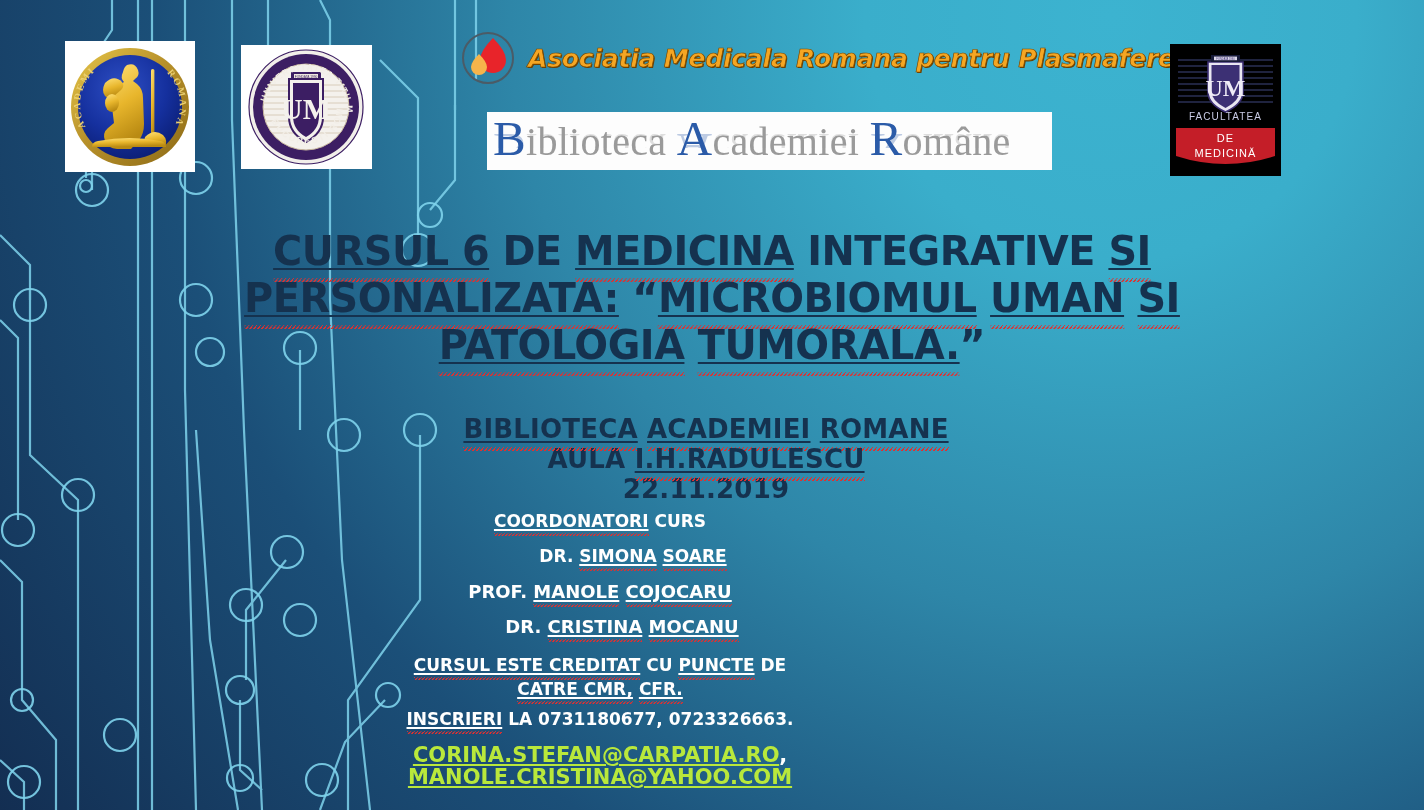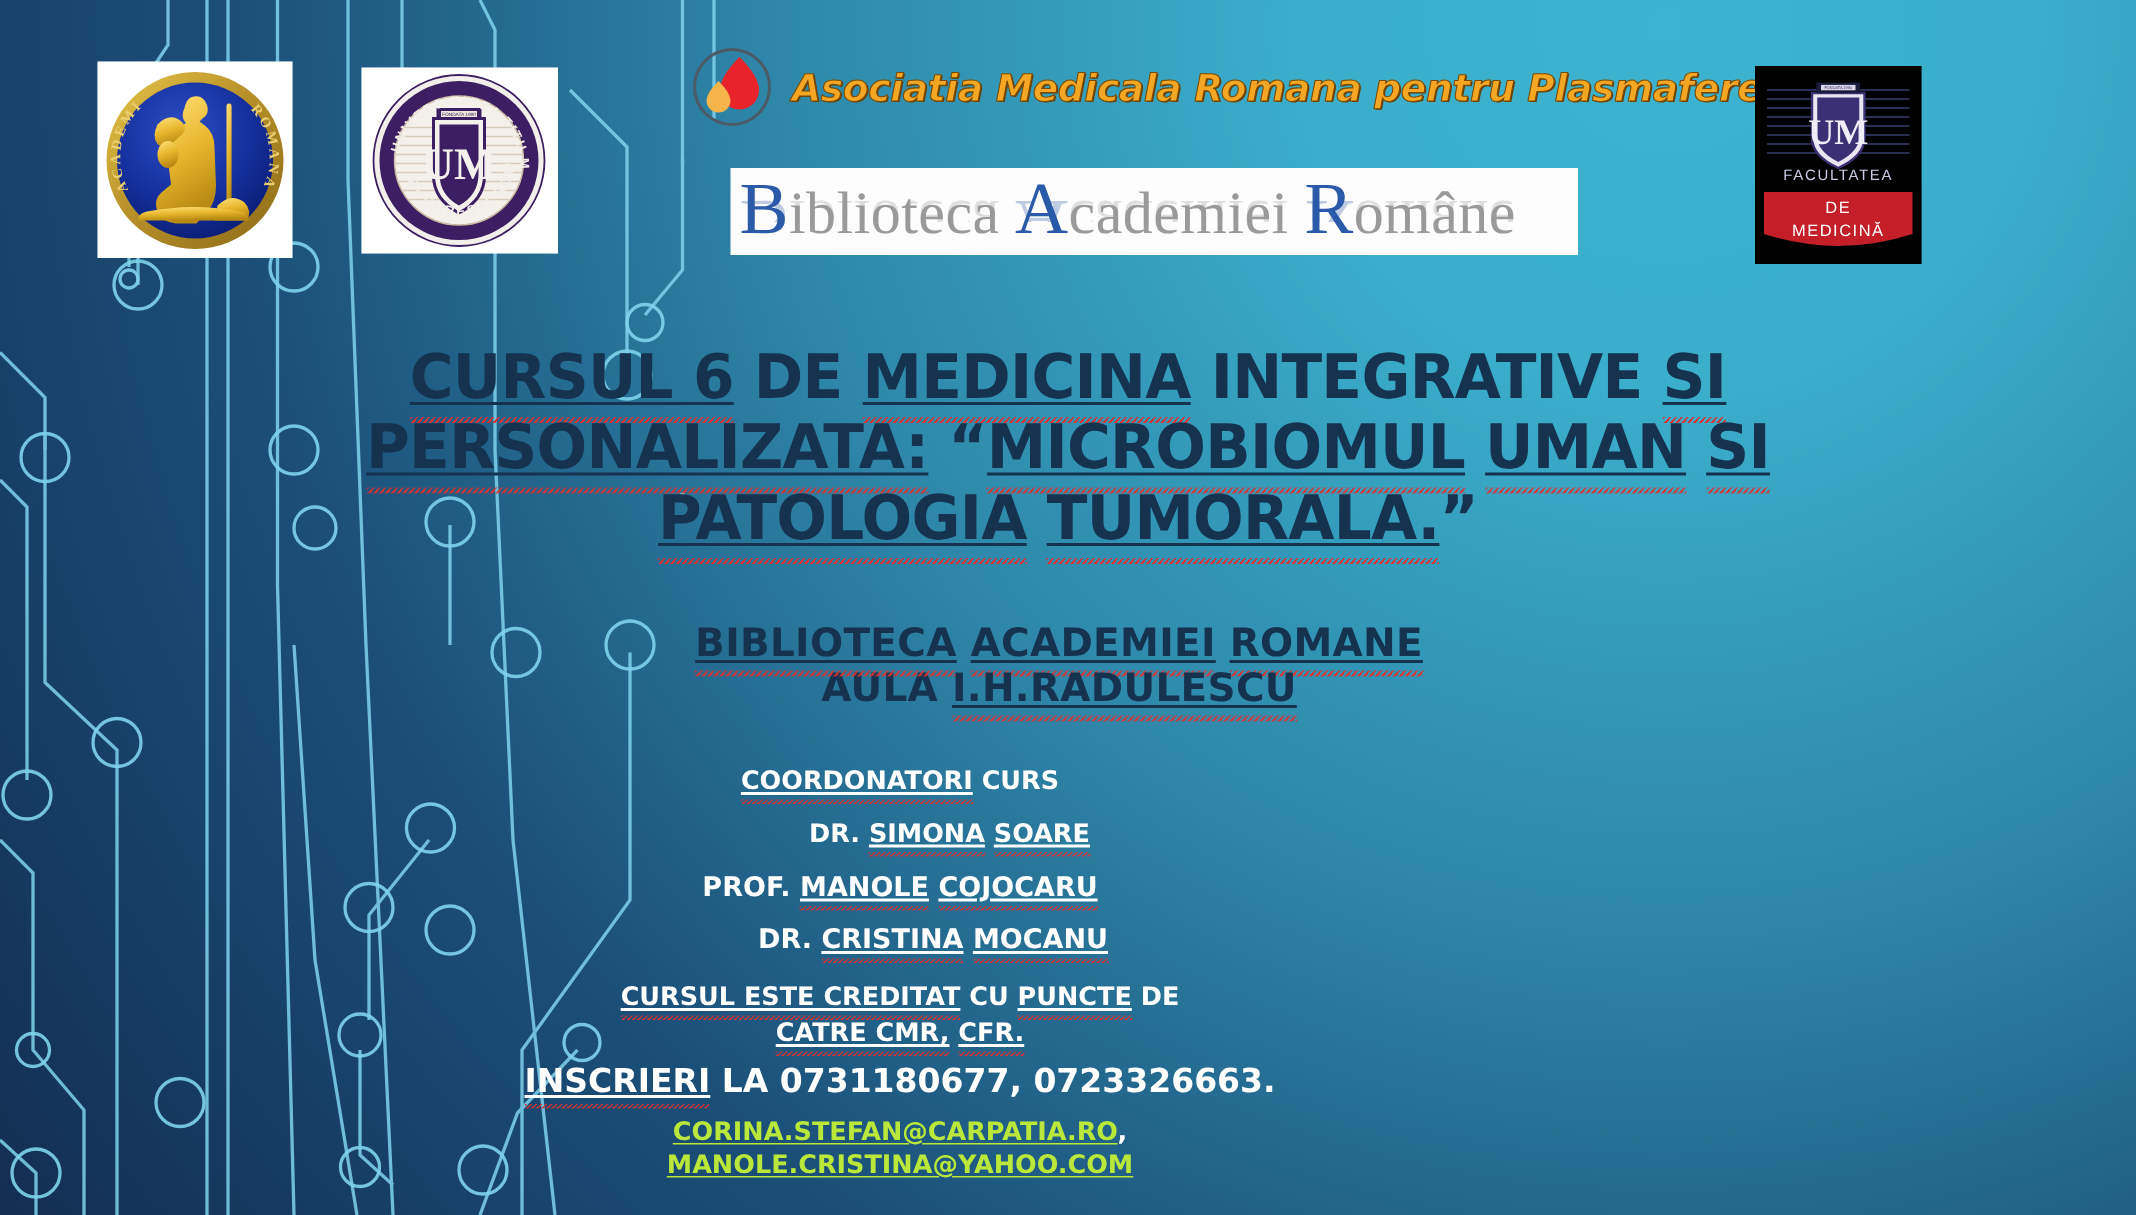--- a/index.html
+++ b/index.html
@@ -68,22 +68,22 @@
   }
   .white-block{
     position:absolute;left:0;width:1200px;text-align:center;
     font-family:"DejaVu Sans", sans-serif;font-weight:bold;color:#ffffff;
   }
   #coordonatori{top:511px;font-size:17px;}
   #dr1{top:546px;font-size:17px;padding-left:33px;}
   #prof{top:581px;font-size:18px;}
   #dr2{top:616px;font-size:18px;margin-left:22px;}
   #credit{top:653px;font-size:17px;line-height:24px;}
-  #inscrieri{top:709px;font-size:22px;}
-  #emails{top:744px;font-size:17px;line-height:22px;}
+  #inscrieri{top:709px;font-size:17px;}
+  #emails{top:744px;font-size:21px;line-height:22px;}
   .mail{color:#B9E83B;text-decoration:underline;text-underline-offset:2px;}
   
   .sq{
     position:relative;
     text-decoration:underline;
     text-underline-offset:3px;
     text-decoration-thickness:2px;
     text-decoration-color:currentColor;
   }
   .sq::after{
@@ -309,20 +309,21 @@
     </div>
   </div>
 
   <div class="venue-block">
     <div>
       <span class="sq">BIBLIOTECA</span><span> </span><span class="sq">ACADEMIEI</span><span> </span><span class="sq">ROMANE</span>
     </div>
     <div>
       <span>AULA </span><span class="sq">I.H.RADULESCU</span>
     </div>
+    <div>22.11.2019</div>
   </div>
 
   <div class="white-block" id="coordonatori">
     <span class="sqw">COORDONATORI</span><span> CURS</span>
   </div>
 
   <div class="white-block" id="dr1">
     <span>DR. </span><span class="sqw">SIMONA</span><span> </span><span class="sqw">SOARE</span>
   </div>
 

